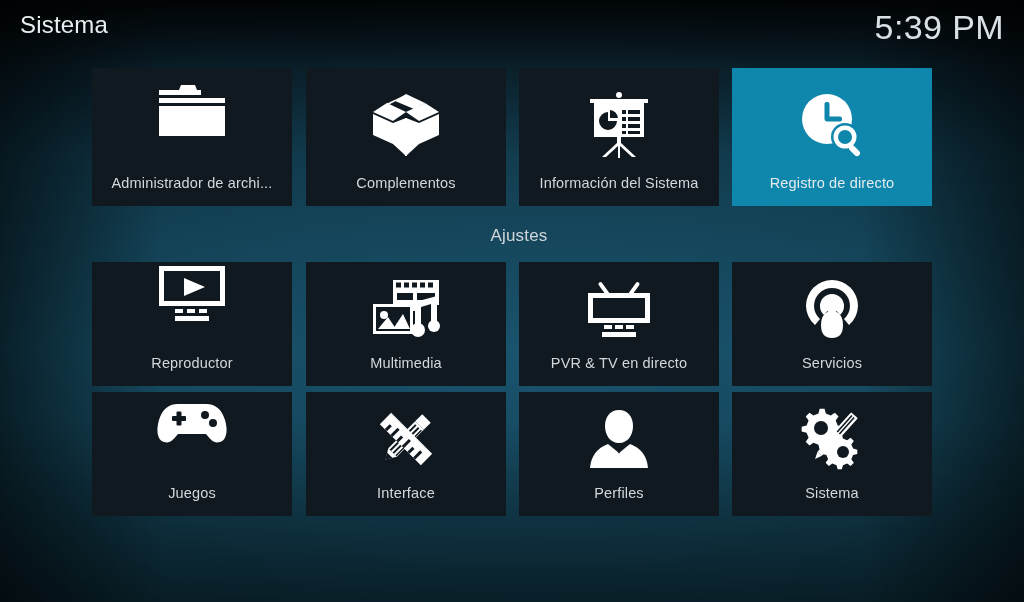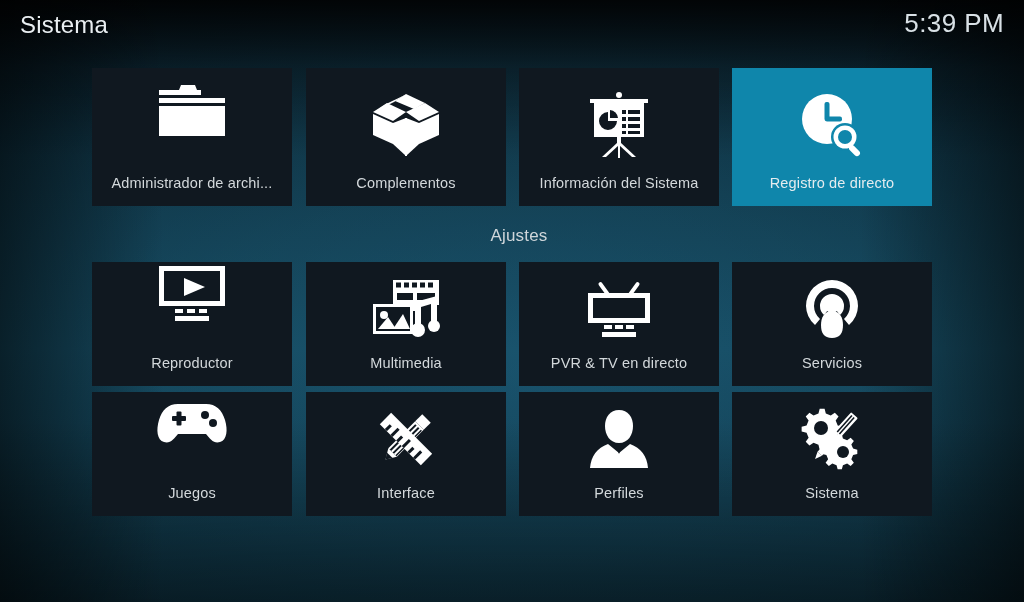--- a/index.html
+++ b/index.html
@@ -30,21 +30,21 @@
   }
 
   
   .header { position:absolute; top:0; left:0; width:1024px; height:56px; z-index:5; }
   .page-title {
     position:absolute; left:20px; top:11px;
     font-size:24px; font-weight:400; color:#e9eef1; letter-spacing:.2px;
   }
   .clock {
     position:absolute; right:20px; top:8px;
-    font-size:26px; font-weight:400; color:#d9e1e6; letter-spacing:.4px;
+    font-size:34px; font-weight:400; color:#d9e1e6; letter-spacing:.4px;
   }
 
   
   .grid { position:absolute; left:0; top:0; width:1024px; height:602px; z-index:4; }
 
   .tile {
     position:absolute; width:200px;
     background:#101820;
     display:flex; flex-direction:column;
     align-items:center; justify-content:flex-start;

